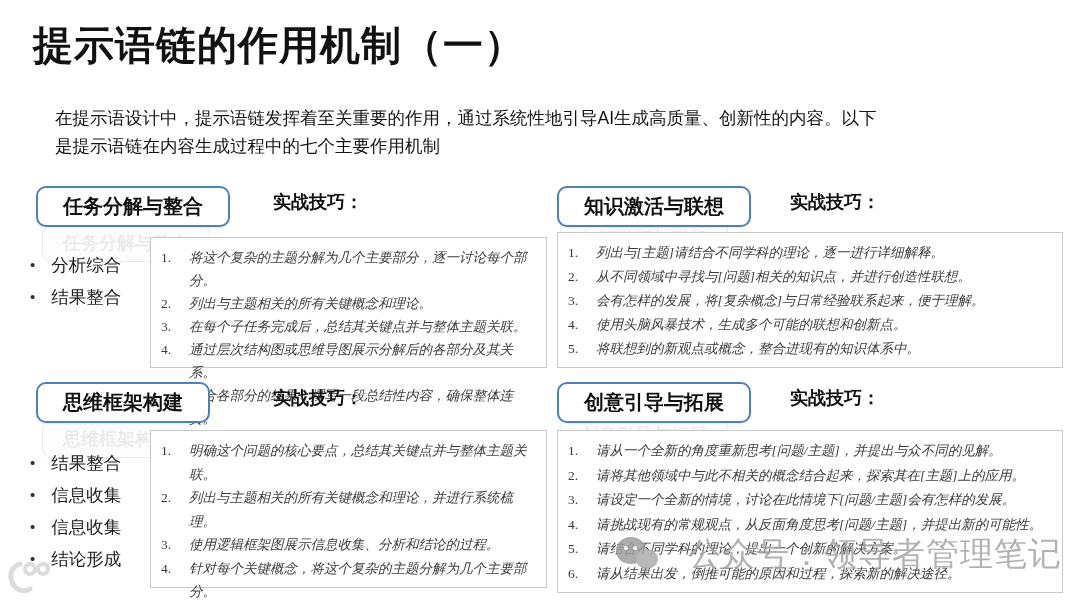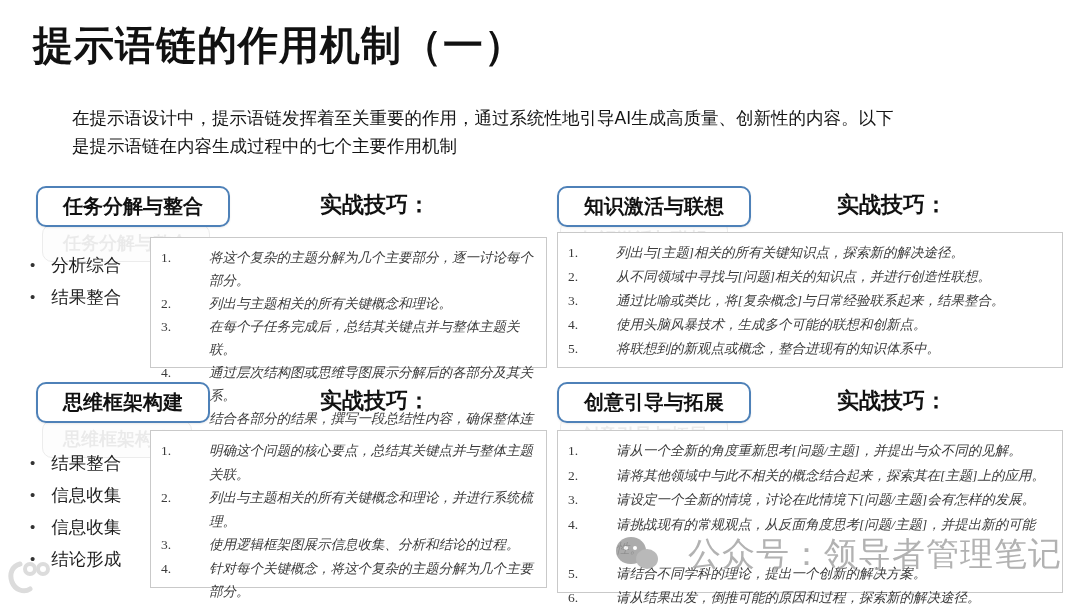--- a/index.html
+++ b/index.html
@@ -5,21 +5,21 @@
   html,body{margin:0;padding:0;background:#ffffff;}
   .slide{
     position:relative;width:1072px;height:607px;background:#ffffff;
     overflow:hidden;font-family:"Liberation Sans",sans-serif;color:#1a1a1a;
   }
   .title{
     position:absolute;left:33px;top:18px;font-size:40px;font-weight:900;
     letter-spacing:1px;color:#111;
   }
   .intro{
-    position:absolute;left:72px;top:104px;width:972px;font-size:17.5px;
+    position:absolute;left:55px;top:104px;width:972px;font-size:17.5px;
     line-height:1.62;color:#141414;font-weight:500;white-space:pre-line;
   }
   
   .sec-label{
     position:absolute;background:#fff;border:2px solid #4e81b8;border-radius:10px;
     padding:5px 25px;font-size:20px;font-weight:bold;color:#111;z-index:3;
     box-shadow:0 1px 2px rgba(0,0,0,0.08);
   }
   .sec-label.tl{left:36px;top:186px;}
   .sec-label.tr{left:557px;top:186px;}
@@ -30,21 +30,21 @@
     position:absolute;background:#fdfdfd;border:1px solid #ececec;border-radius:10px;
     padding:6px 20px;font-size:18px;font-weight:bold;z-index:1;
   }
   .ghost .ghost-text{color:#000;opacity:0.07;filter:blur(0.6px);}
   .ghost.tl{left:42px;top:224px;}
   .ghost.tr{left:560px;top:220px;}
   .ghost.bl{left:42px;top:420px;}
   .ghost.br{left:560px;top:416px;}
   
   .tips-head{
-    position:absolute;font-size:22px;font-weight:bold;color:#111;z-index:3;margin-left:47px;
+    position:absolute;font-size:18px;font-weight:bold;color:#111;z-index:3;
   }
   .tips-head.tl{left:273px;top:190px;}
   .tips-head.tr{left:790px;top:190px;}
   .tips-head.bl{left:273px;top:386px;}
   .tips-head.br{left:790px;top:386px;}
   
   .list-box{
     position:absolute;background:#fff;border:1px solid #c9c9c9;z-index:2;
     padding:8px 10px;box-sizing:border-box;
   }
@@ -54,21 +54,21 @@
   .list-box.br{left:557px;top:430px;width:506px;height:163px;}
   .tip-row{
     display:flex;gap:10px;font-family:"Liberation Serif",serif;font-style:italic;
     font-size:13.5px;color:#3b3b3b;
   }
   .list-box.tl .tip-row{line-height:23px;}
   .list-box.tr .tip-row{line-height:24px;}
   .list-box.bl .tip-row{line-height:23.5px;}
   .list-box.br .tip-row{line-height:24.5px;}
   .tip-row .marker{font-style:normal;min-width:18px;color:#3b3b3b;}
-  .tip-row .txt{flex:1;margin-left:20px;}
+  .tip-row .txt{flex:1;}
   
   .side-col{position:absolute;left:30px;z-index:2;}
   .side-col.tl{top:249px;}
   .side-col.bl{top:447px;}
   .side-row{display:flex;gap:16px;line-height:32px;font-size:17.5px;color:#1c1c1c;}
   .side-row .marker{font-size:15px;color:#333;}
   
   .watermark{
     position:absolute;left:616px;top:532px;display:flex;align-items:center;gap:28px;
     z-index:6;color:#a5a5a5;font-size:33px;letter-spacing:1px;opacity:0.85;
@@ -167,29 +167,29 @@
         <span class="txt">通过层次结构图或思维导图展示分解后的各部分及其关系。</span>
       </div>
       <div class="tip-row">
         <span class="marker">5.</span>
         <span class="txt">结合各部分的结果，撰写一段总结性内容，确保整体连贯。</span>
       </div>
     </div>
   <div class="list-box tr">
       <div class="tip-row">
         <span class="marker">1.</span>
-        <span class="txt">列出与[主题]相关的所有关键知识点，探索新的解决途径。</span>
+        <span class="txt">列出与[主题]请结合不同学科的理论，逐一进行详细解释。</span>
       </div>
       <div class="tip-row">
         <span class="marker">2.</span>
         <span class="txt">从不同领域中寻找与[问题]相关的知识点，并进行创造性联想。</span>
       </div>
       <div class="tip-row">
         <span class="marker">3.</span>
-        <span class="txt">通过比喻或类比，将[复杂概念]与日常经验联系起来，结果整合。</span>
+        <span class="txt">会有怎样的发展，将[复杂概念]与日常经验联系起来，便于理解。</span>
       </div>
       <div class="tip-row">
         <span class="marker">4.</span>
         <span class="txt">使用头脑风暴技术，生成多个可能的联想和创新点。</span>
       </div>
       <div class="tip-row">
         <span class="marker">5.</span>
         <span class="txt">将联想到的新观点或概念，整合进现有的知识体系中。</span>
       </div>
     </div>

